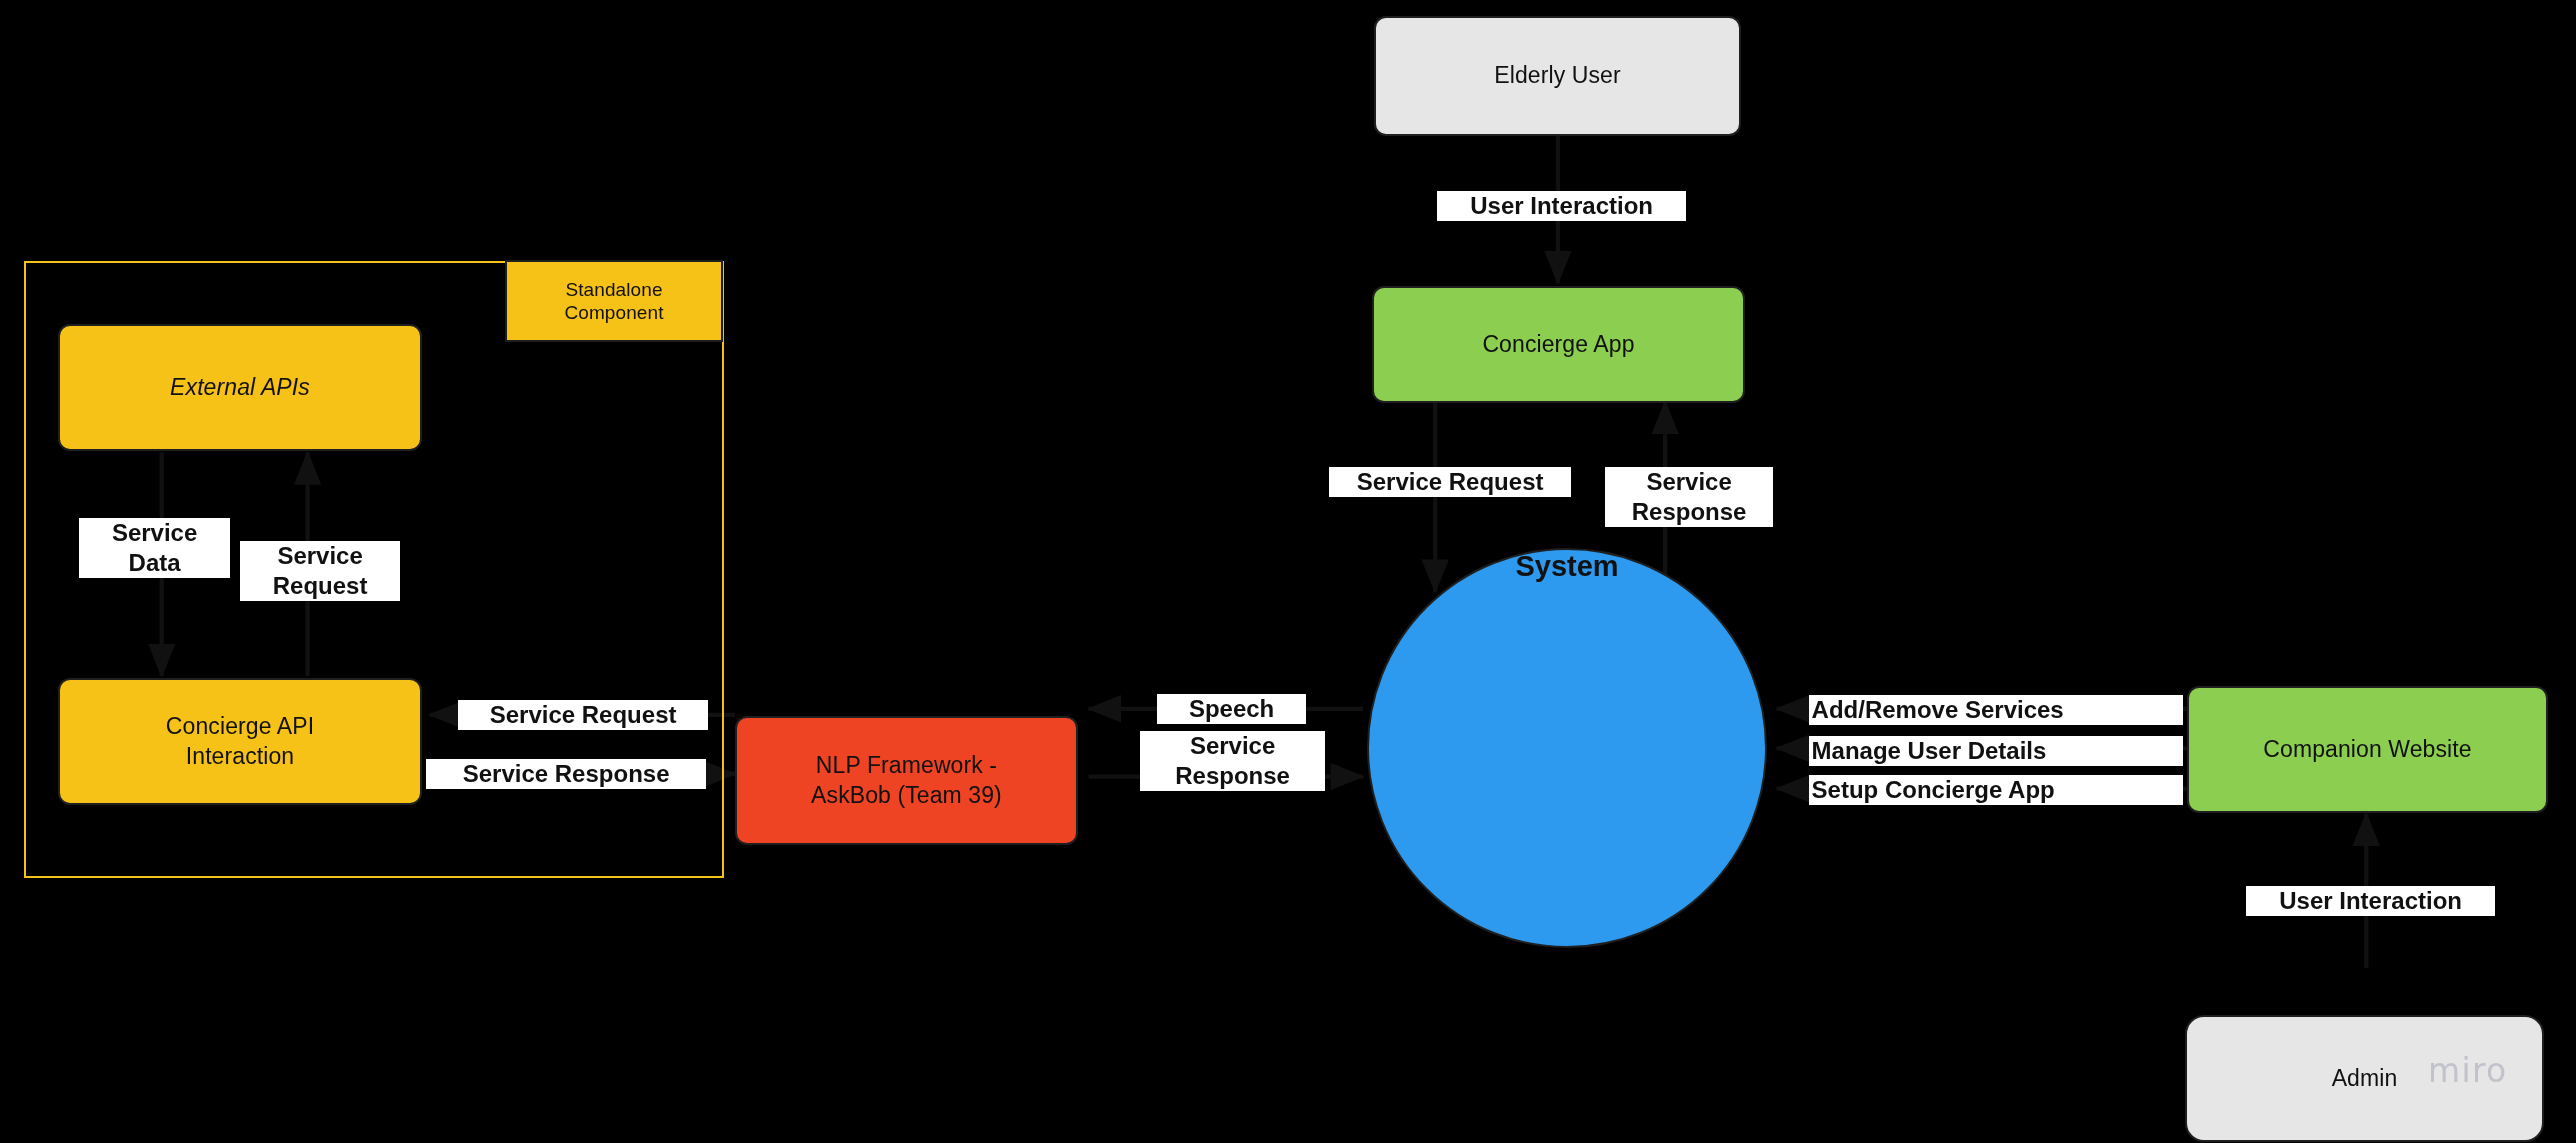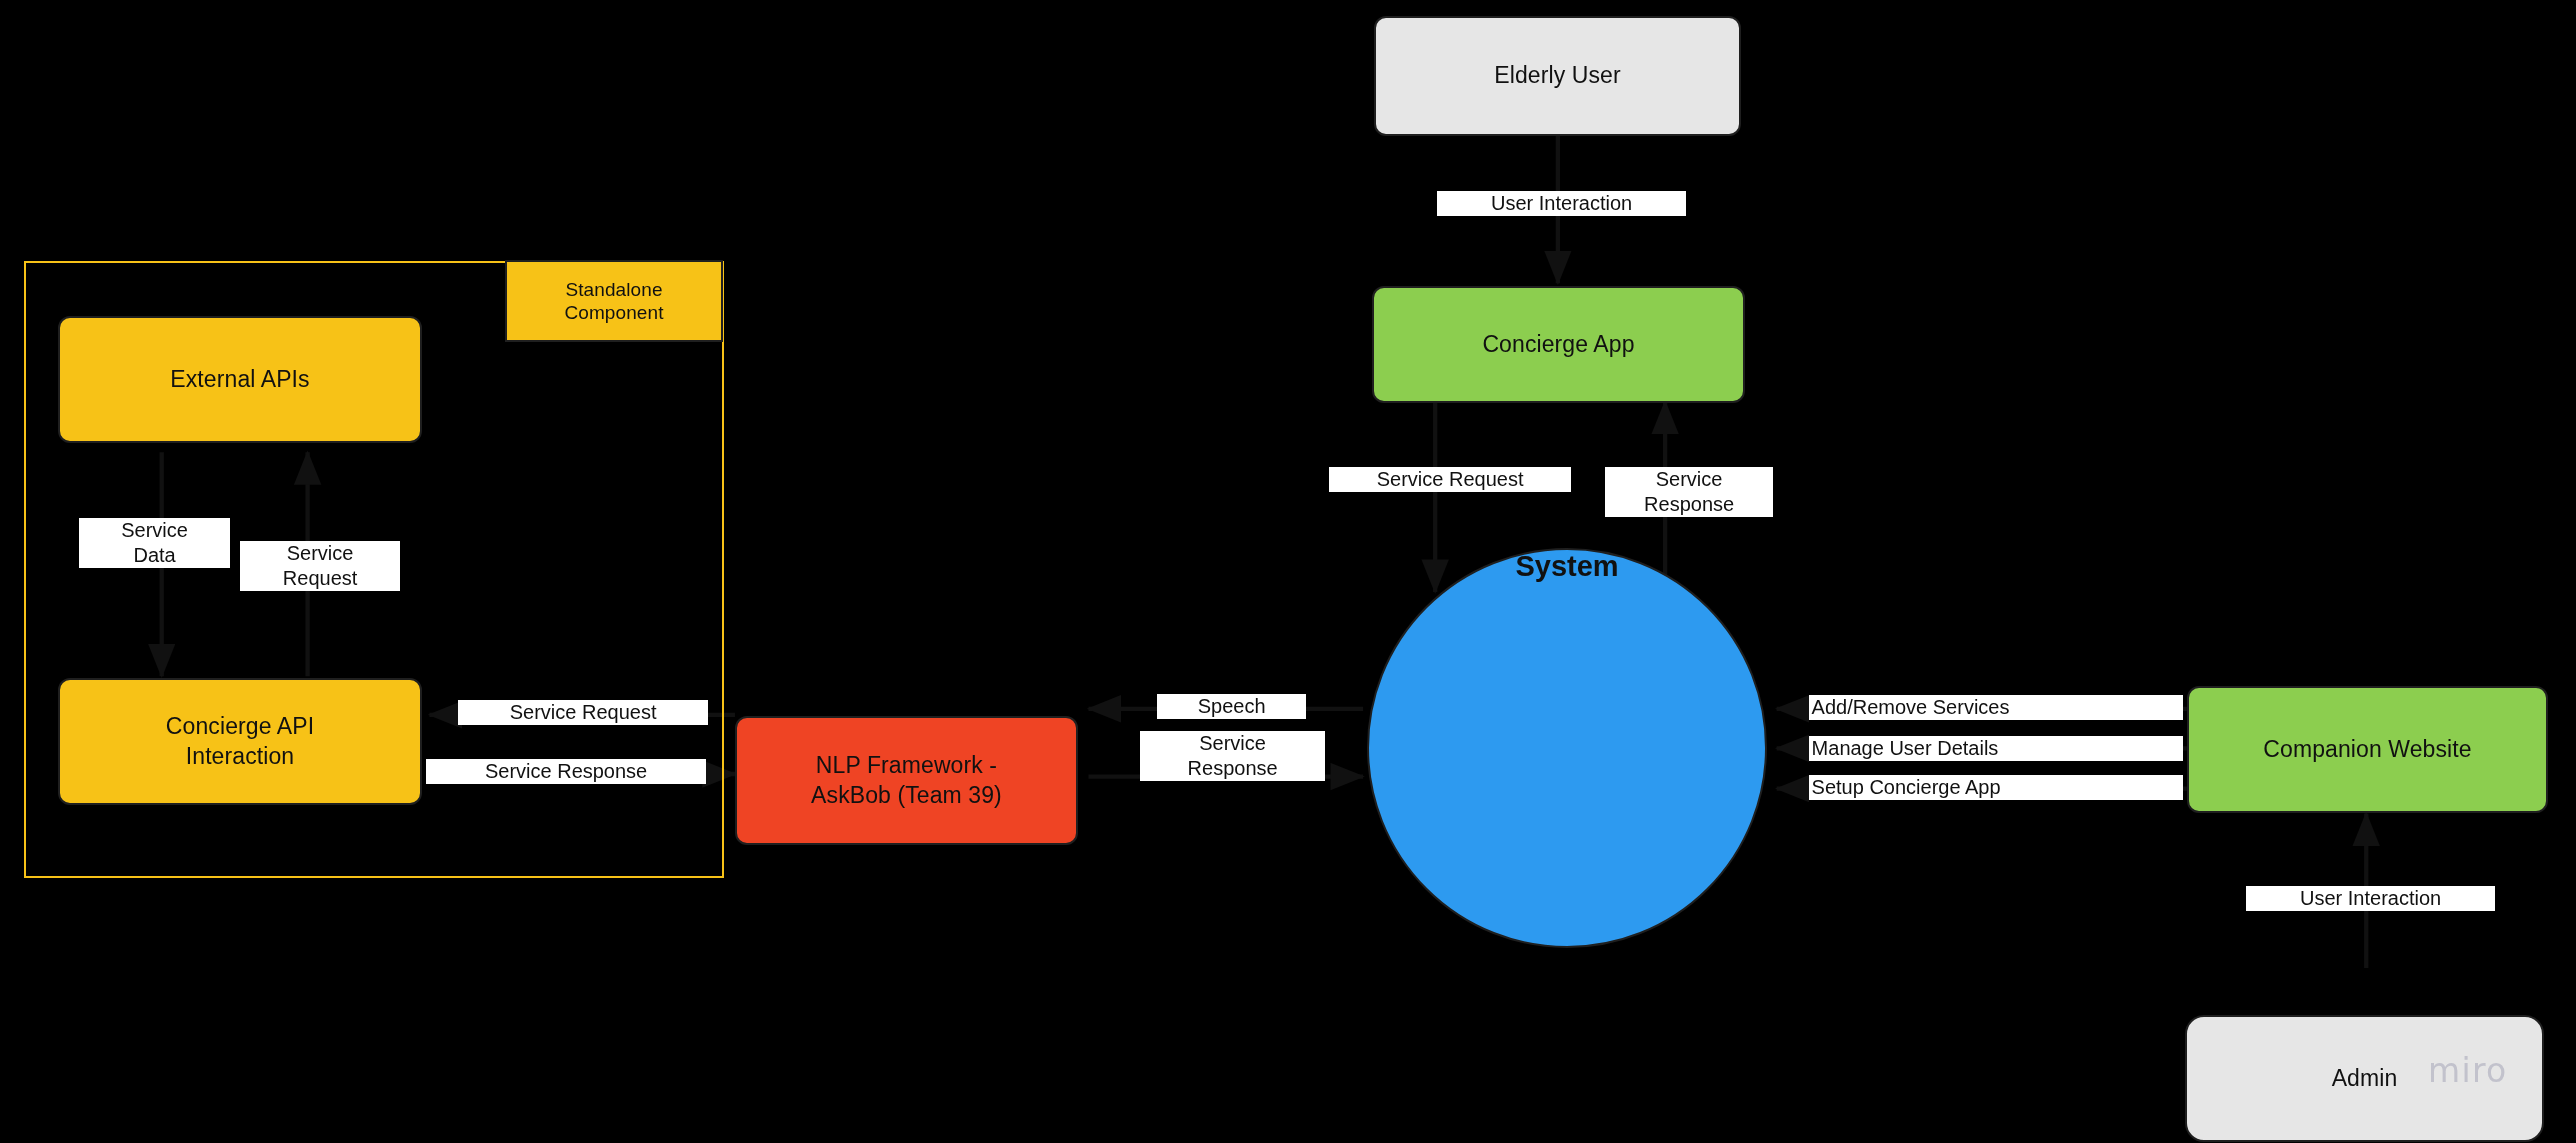--- a/index.html
+++ b/index.html
@@ -62,27 +62,28 @@
   }
   .frame {
     position: absolute;
     box-sizing: border-box;
     border: 2.6px solid #F7C217;
     background: transparent;
     z-index: 1;
   }
   .edge-label {
     position: absolute;
-    font-size: 20px;
+    font-size: 24px;
     color: #111111;
     line-height: 1.24;
     white-space: pre;
     z-index: 4;
     background: #ffffff;
     padding: 0 2.6px;
+    font-weight: bold;
   }
   .edge-label.center { text-align: center; }
   .edge-label.right  { text-align: left; }
   .watermark {
     position: absolute;
     font-size: 33px;
     color: #c2c2cc;
     letter-spacing: 1.3px;
     z-index: 6;
     font-family: "DejaVu Sans", sans-serif;
@@ -145,21 +146,21 @@
 
   <div class="node grey" style="left:2185px; top:1015px; width:359px; height:127px;border-radius:19px;">
     <span>Admin</span>
   </div>
 
   <div class="node red" style="left:735px; top:678px; width:343px; height:129px;">
     <span style="white-space:pre-line;">NLP Framework -
 AskBob (Team 39)</span>
   </div>
 
-  <div class="node yellow" style="left:58px; top:316px; width:364px; height:127px;">
+  <div class="node yellow" style="left:58px; top:324px; width:364px; height:127px;font-style:italic;">
     <span>External APIs</span>
   </div>
 
   <div class="node yellow" style="left:58px; top:678px; width:364px; height:127px;">
     <span style="white-space:pre-line;">Concierge API
 Interaction</span>
   </div>
 
   <div class="node yellow sharp" style="left:505px; top:260px; width:218px; height:82px;">
     <span style="white-space:pre-line; line-height:1.22;">Standalone

